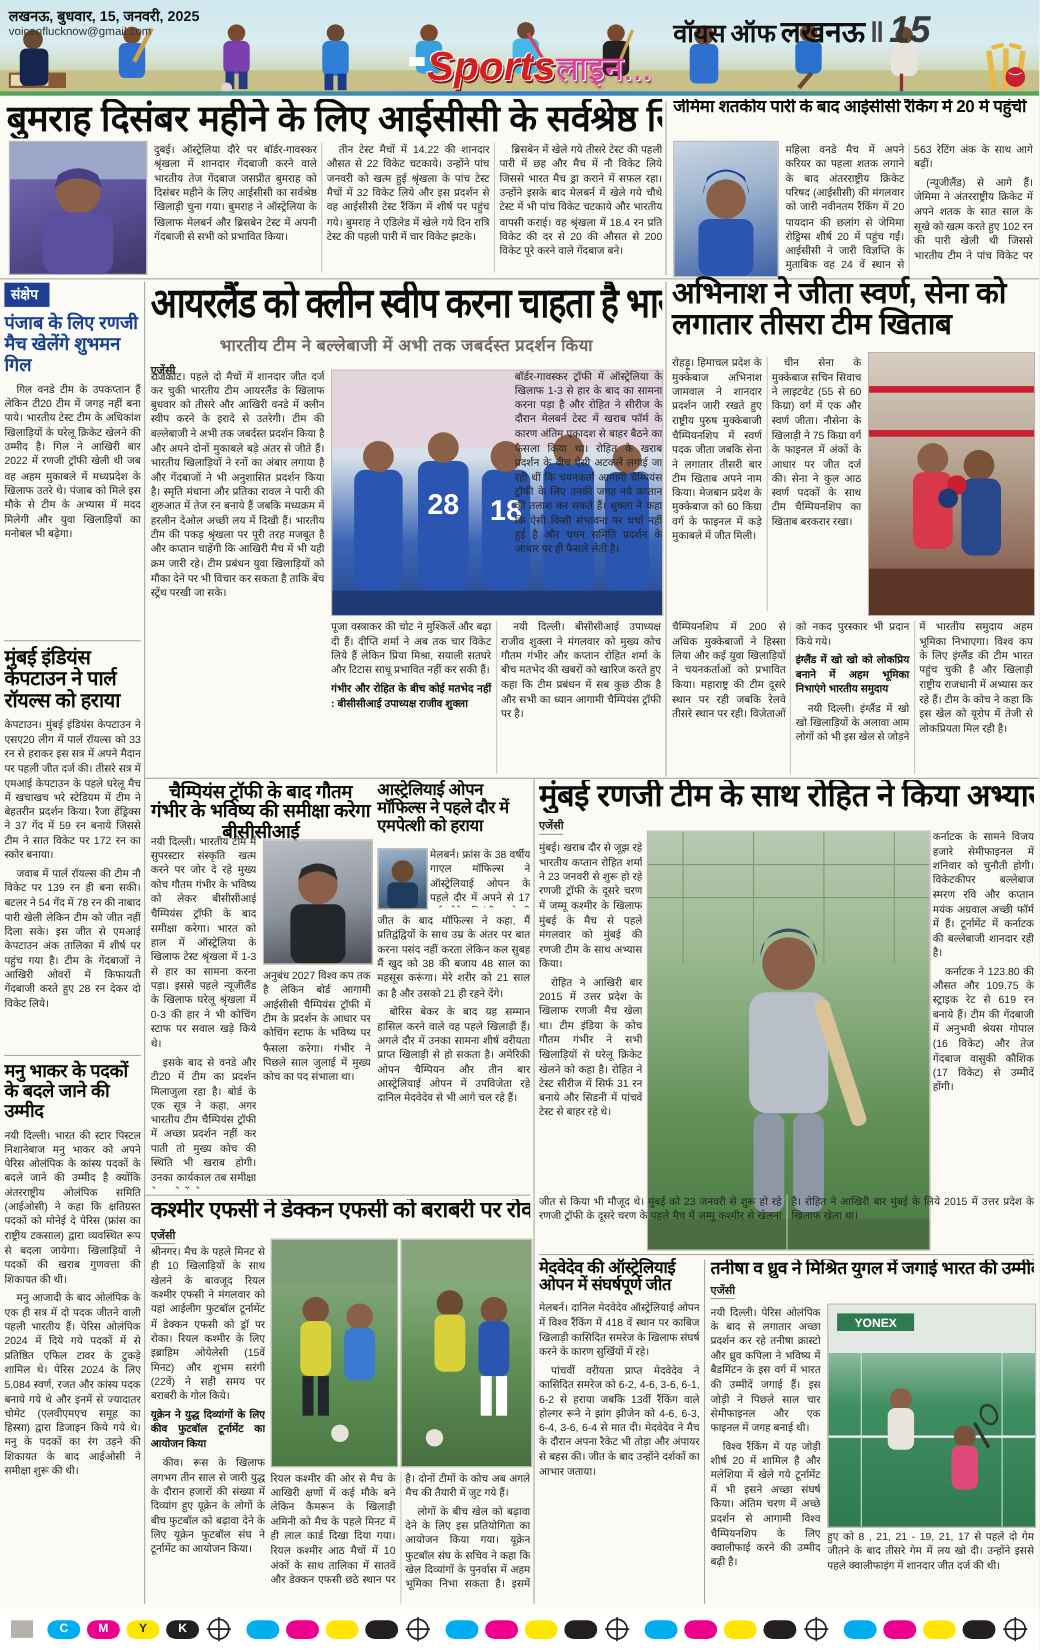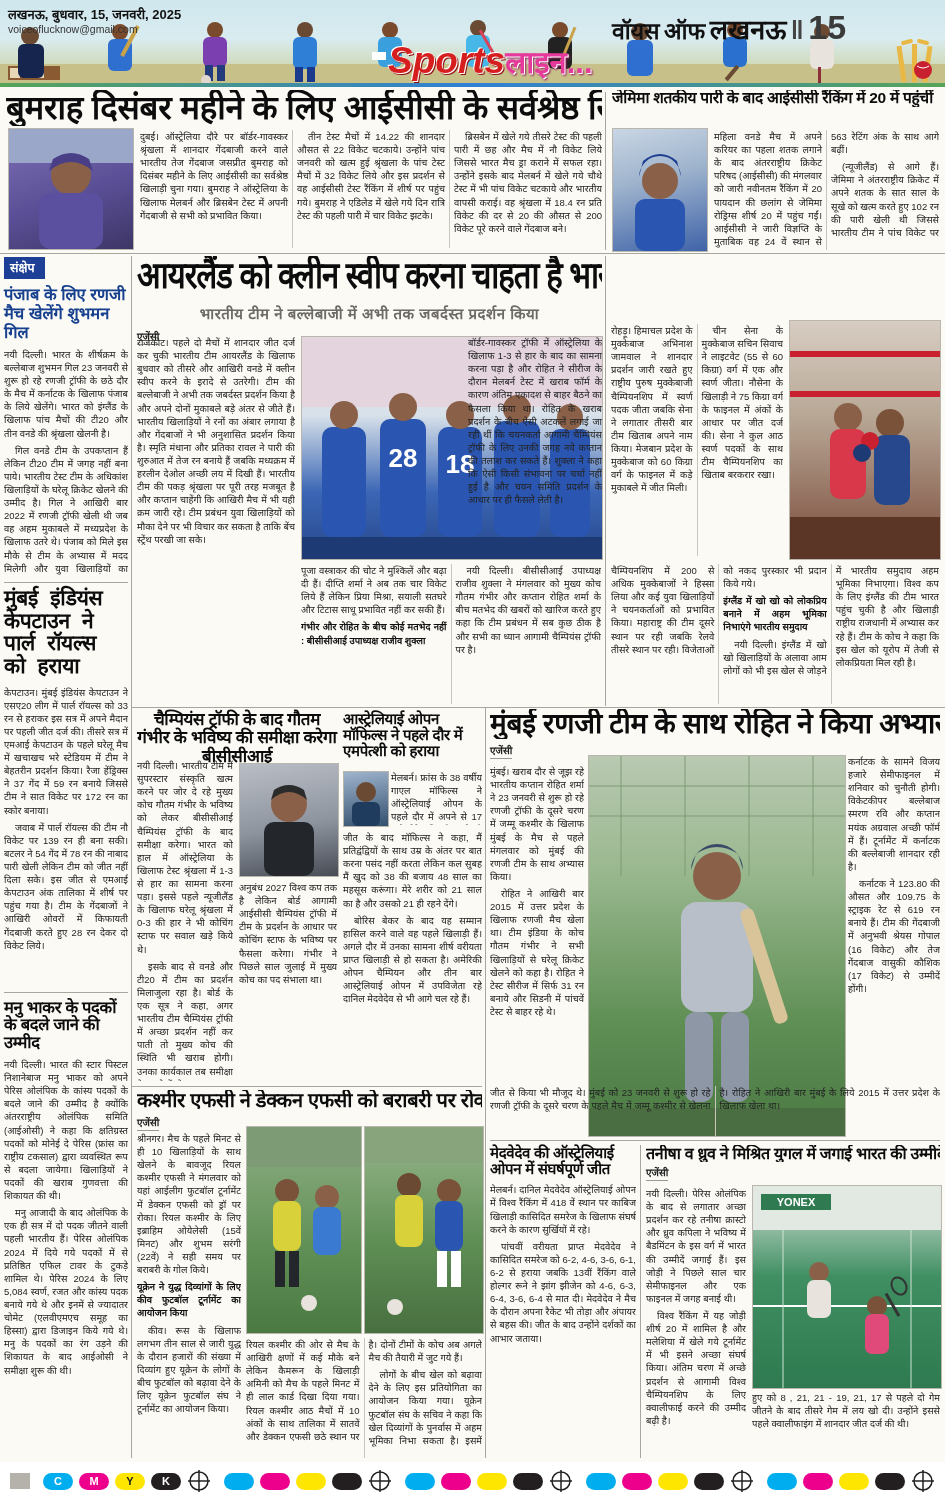--- a/index.html
+++ b/index.html
@@ -16,23 +16,23 @@
   .subhead-outline{font-weight:bold;color:#6e6a66;letter-spacing:0.5px;}
   .inline-subhead{font-weight:bold;color:#111;text-indent:0 !important;}
   .rule-v{background:#a9a6a0;width:1px;}
   .rule-h{background:#a9a6a0;height:1px;}
   .photo{overflow:hidden;border:1px solid #b9b6ae;}
   .sankshep{background:#1e3f96;color:#fff;font-weight:bold;font-size:12.5px;padding:2px 10px 3px 6px;display:inline-block;}
   .cmyk{width:30px;height:17px;border-radius:9px;display:inline-flex;align-items:center;justify-content:center;font-size:11px;font-weight:bold;}
   .fgroup{display:flex;gap:6px;align-items:center;}
   .masthead{background:linear-gradient(180deg,#cfe7ee 0%,#d9ecf0 45%,#cfd9b6 78%,#c9cf9f 100%);}
   .sports-word{font-style:italic;font-weight:bold;color:#d61e1e;text-shadow:1px 1px 0 #fff,2px 2px 0 #8c1010,-1px -1px 0 #fff;}
-  .line-word{font-weight:bold;color:#e5399b;text-shadow:1px 1px 0 #fff,2px 2px 2px #90205f;}
+  .line-word{font-weight:normal;color:#e5399b;text-shadow:1px 1px 0 #fff,2px 2px 2px #90205f;}
   .brand{font-weight:bold;color:#111;}
-  .pageno{font-weight:bold;color:#3a3a3a;}
+  .pageno{font-weight:bold;color:#3a3a3a;font-style:italic;}
 </style>
 </head>
 <body>
 
 <div class="page">
 
   <div class="abs masthead" style="left:0;top:0;width:945px;height:86px;">
     <svg class="abs" style="left:0;top:18px;width:945px;height:68px;" viewBox="0 0 945 68">
       <rect x="0" y="46" width="945" height="22" fill="#c8c089"></rect>
       <rect x="8" y="48" width="52" height="14" fill="#8a5a33"></rect>
@@ -129,25 +129,24 @@
       <p>(न्यूजीलैंड) से आगे हैं। जेमिमा ने अंतरराष्ट्रीय क्रिकेट में अपने शतक के सात साल के सूखे को खत्म करते हुए 102 रन की पारी खेली थी जिससे भारतीय टीम ने पांच विकेट पर 370 रन बनाकर इस मुकाबले को आसानी से जीत लिया था। भारतीय टीम श्रृंखला में 2-0 की अजेय बढ़त बना चुकी है।</p>
     </div>
   </div>
 
   <div class="abs rule-h" style="left:0;top:253px;width:945px;"></div>
 
   <div class="abs" style="left:4px;top:257px;width:124px;height:1200px;">
     <div class="sankshep">संक्षेप</div>
     <div class="hl-blue" style="font-size:16.5px;margin-top:6px;">पंजाब के लिए रणजी मैच खेलेंगे शुभमन गिल</div>
     <div class="body-txt" style="height:228px;margin-top:6px;">
-      <p class="nofirst">नयी दिल्ली। भारत के शीर्षक्रम के बल्लेबाज शुभमन गिल 23 जनवरी से शुरू हो रहे रणजी ट्रॉफी के छठे दौर के मैच में कर्नाटक के खिलाफ पंजाब के लिये खेलेंगे। भारत को इंग्लैंड के खिलाफ पांच मैचों की टी20 और तीन वनडे की श्रृंखला खेलनी है।</p>
       <p>गिल वनडे टीम के उपकप्तान हैं लेकिन टी20 टीम में जगह नहीं बना पाये। भारतीय टेस्ट टीम के अधिकांश खिलाड़ियों के घरेलू क्रिकेट खेलने की उम्मीद है। गिल ने आखिरी बार 2022 में रणजी ट्रॉफी खेली थी जब वह अहम मुकाबले में मध्यप्रदेश के खिलाफ उतरे थे। पंजाब को मिले इस मौके से टीम के अभ्यास में मदद मिलेगी और युवा खिलाड़ियों का मनोबल भी बढ़ेगा।</p>
     </div>
     <div class="rule-h" style="width:124px;margin:6px 0;"></div>
-    <div class="hl" style="font-size:21px;font-family:Liberation Mono, monospace;">मुंबई इंडियंस केपटाउन ने पार्ल रॉयल्स को हराया</div>
+    <div class="hl" style="font-size:18px;">मुंबई इंडियंस केपटाउन ने पार्ल रॉयल्स को हराया</div>
     <div class="body-txt" style="height:300px;margin-top:6px;">
       <p class="nofirst">केपटाउन। मुंबई इंडियंस केपटाउन ने एसए20 लीग में पार्ल रॉयल्स को 33 रन से हराकर इस सत्र में अपने मैदान पर पहली जीत दर्ज की। तीसरे सत्र में एमआई केपटाउन के पहले घरेलू मैच में खचाखच भरे स्टेडियम में टीम ने बेहतरीन प्रदर्शन किया। रैजा हेंड्रिक्स ने 37 गेंद में 59 रन बनाये जिससे टीम ने सात विकेट पर 172 रन का स्कोर बनाया।</p>
       <p>जवाब में पार्ल रॉयल्स की टीम नौ विकेट पर 139 रन ही बना सकी। बटलर ने 54 गेंद में 78 रन की नाबाद पारी खेली लेकिन टीम को जीत नहीं दिला सके। इस जीत से एमआई केपटाउन अंक तालिका में शीर्ष पर पहुंच गया है। टीम के गेंदबाजों ने आखिरी ओवरों में किफायती गेंदबाजी करते हुए 28 रन देकर दो विकेट लिये।</p>
     </div>
     <div class="rule-h" style="width:124px;margin:6px 0;"></div>
     <div class="hl" style="font-size:16.5px;">मनु भाकर के पदकों के बदले जाने की उम्मीद</div>
     <div class="body-txt" style="height:430px;margin-top:6px;">
       <p class="nofirst">नयी दिल्ली। भारत की स्टार पिस्टल निशानेबाज मनु भाकर को अपने पेरिस ओलंपिक के कांस्य पदकों के बदले जाने की उम्मीद है क्योंकि अंतरराष्ट्रीय ओलंपिक समिति (आईओसी) ने कहा कि क्षतिग्रस्त पदकों को मोनेई दे पेरिस (फ्रांस का राष्ट्रीय टकसाल) द्वारा व्यवस्थित रूप से बदला जायेगा। खिलाड़ियों ने पदकों की खराब गुणवत्ता की शिकायत की थी।</p>
       <p>मनु आजादी के बाद ओलंपिक के एक ही सत्र में दो पदक जीतने वाली पहली भारतीय हैं। पेरिस ओलंपिक 2024 में दिये गये पदकों में से प्रतिष्ठित एफिल टावर के टुकड़े शामिल थे। पेरिस 2024 के लिए 5,084 स्वर्ण, रजत और कांस्य पदक बनाये गये थे और इनमें से ज्यादातर चोमेट (एलवीएमएच समूह का हिस्सा) द्वारा डिजाइन किये गये थे। मनु के पदकों का रंग उड़ने की शिकायत के बाद आईओसी ने समीक्षा शुरू की थी।</p>
     </div>
@@ -190,20 +189,21 @@
       <p>नयी दिल्ली। बीसीसीआई उपाध्यक्ष राजीव शुक्ला ने मंगलवार को मुख्य कोच गौतम गंभीर और कप्तान रोहित शर्मा के बीच मतभेद की खबरों को खारिज करते हुए कहा कि टीम प्रबंधन में सब कुछ ठीक है और सभी का ध्यान आगामी चैम्पियंस ट्रॉफी पर है।</p>
     </div>
   </div>
   <div class="abs body-txt" style="left:468px;top:336px;width:134px;height:368px;">
     <p class="nofirst">बॉर्डर-गावस्कर ट्रॉफी में ऑस्ट्रेलिया के खिलाफ 1-3 से हार के बाद का सामना करना पड़ा है और रोहित ने सीरीज के दौरान मेलबर्न टेस्ट में खराब फॉर्म के कारण अंतिम एकादश से बाहर बैठने का फैसला किया था। रोहित के खराब प्रदर्शन के बीच ऐसी अटकलें लगाई जा रही थीं कि चयनकर्ता आगामी चैम्पियंस ट्रॉफी के लिए उनकी जगह नये कप्तान की तलाश कर सकते हैं। शुक्ला ने कहा कि ऐसी किसी संभावना पर चर्चा नहीं हुई है और चयन समिति प्रदर्शन के आधार पर ही फैसले लेती है।</p>
   </div>
 
   <div class="abs rule-v" style="left:605px;top:256px;height:450px;"></div>
 
   <div class="abs" style="left:611px;top:252px;width:328px;height:454px;">
+    <div class="hl" style="font-size:27px;">अभिनाश ने जीता स्वर्ण, सेना को लगातार तीसरा टीम खिताब</div>
     <div class="abs body-txt cols2" style="left:0;top:72px;width:172px;height:232px;">
       <p class="nofirst">रोहड़ू। हिमाचल प्रदेश के मुक्केबाज अभिनाश जामवाल ने शानदार प्रदर्शन जारी रखते हुए राष्ट्रीय पुरुष मुक्केबाजी चैम्पियनशिप में स्वर्ण पदक जीता जबकि सेना ने लगातार तीसरी बार टीम खिताब अपने नाम किया। मेजबान प्रदेश के मुक्केबाज को 60 किग्रा वर्ग के फाइनल में कड़े मुकाबले में जीत मिली।</p>
       <p>चीन सेना के मुक्केबाज सचिन सिवाच ने लाइटवेट (55 से 60 किग्रा) वर्ग में एक और स्वर्ण जीता। नौसेना के खिलाड़ी ने 75 किग्रा वर्ग के फाइनल में अंकों के आधार पर जीत दर्ज की। सेना ने कुल आठ स्वर्ण पदकों के साथ टीम चैम्पियनशिप का खिताब बरकरार रखा।</p>
     </div>
     <div class="abs photo" style="left:178px;top:68px;width:150px;height:238px;background:linear-gradient(180deg,#d7cdc2 0%,#b8a795 40%,#7a4a3a 100%);">
       <svg viewBox="0 0 150 238" style="width:100%;height:100%;">
         <rect x="0" y="30" width="150" height="6" fill="#c8202f"></rect>
           <rect x="0" y="70" width="150" height="6" fill="#c8202f"></rect>
         <circle cx="58" cy="96" r="14" fill="#8a6148"></circle>
           <rect x="40" y="108" width="36" height="70" rx="10" fill="#d8384a"></rect>

